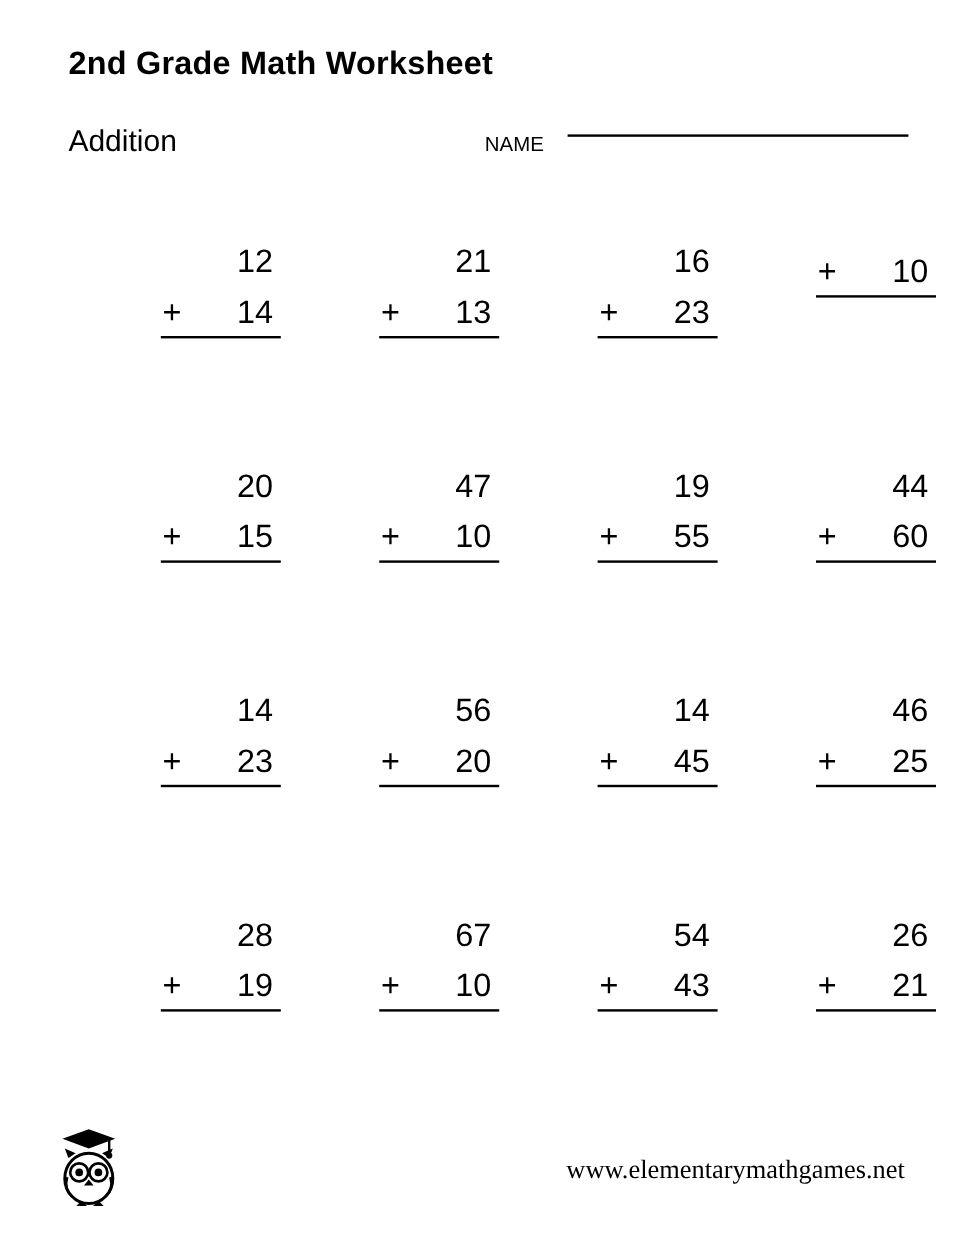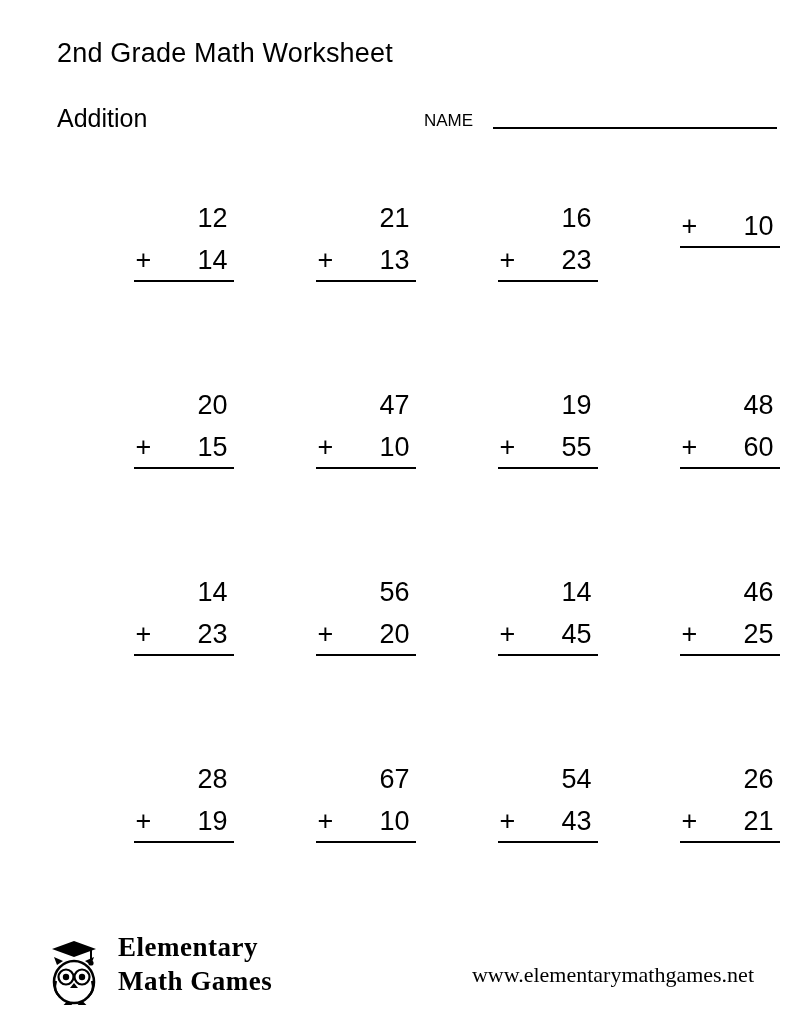--- a/index.html
+++ b/index.html
@@ -21,40 +21,39 @@
     width: 800px;
     height: 1035px;
     box-sizing: border-box;
   }
 
   .title {
     position: absolute;
     left: 57px;
     top: 38px;
     font-size: 27px;
-    font-weight: normal;
+    font-weight: bold;
     letter-spacing: 0.2px;
     white-space: nowrap;
   }
 
   .subtitle {
     position: absolute;
     left: 57px;
     top: 104px;
     font-size: 25px;
     font-weight: normal;
     white-space: nowrap;
   }
 
   .name-block {
     position: absolute;
-    left: 424px;
+    left: 404px;
     top: 112px;
     display: flex;
-    align-items: flex-end;
     gap: 20px;
   }
   .name-label {
     font-size: 17px;
     line-height: 1;
     padding-bottom: 2px;
   }
   .name-line {
     width: 284px;
     height: 0;
@@ -235,21 +234,21 @@
           <div class="top-num">19</div>
           <div class="bottom-row">
             <span class="op">+</span>
             <span class="addend">55</span>
           </div>
           <div class="bar"></div>
         </div>
       </div>
       <div class="cell">
         <div class="problem">
-          <div class="top-num">48</div>
+          <div class="top-num">44</div>
           <div class="bottom-row">
             <span class="op">+</span>
             <span class="addend">60</span>
           </div>
           <div class="bar"></div>
         </div>
       </div>
     </div>
 
     <div class="row">
@@ -358,21 +357,17 @@
       <circle cx="38" cy="44" r="3.2" fill="#000"></circle>
 
       <polygon points="30,50 26,55 34,55" fill="#000"></polygon>
 
       <path d="M12,48 q-3,10 4,16" fill="none" stroke="#000" stroke-width="2.2"></path>
       <path d="M48,48 q3,10 -4,16" fill="none" stroke="#000" stroke-width="2.2"></path>
 
       <path d="M24,69 l-4,4 M24,69 l0,4 M24,69 l4,4" stroke="#000" stroke-width="2" fill="none"></path>
       <path d="M38,69 l-4,4 M38,69 l0,4 M38,69 l4,4" stroke="#000" stroke-width="2" fill="none"></path>
     </svg>
-    <div class="logo-text">
-      <span>Elementary</span>
-      <span class="logo-line2">Math Games</span>
-    </div>
   </div>
 
   <div class="site-url">www.elementarymathgames.net</div>
 
 </div>
 
 </body></html>

